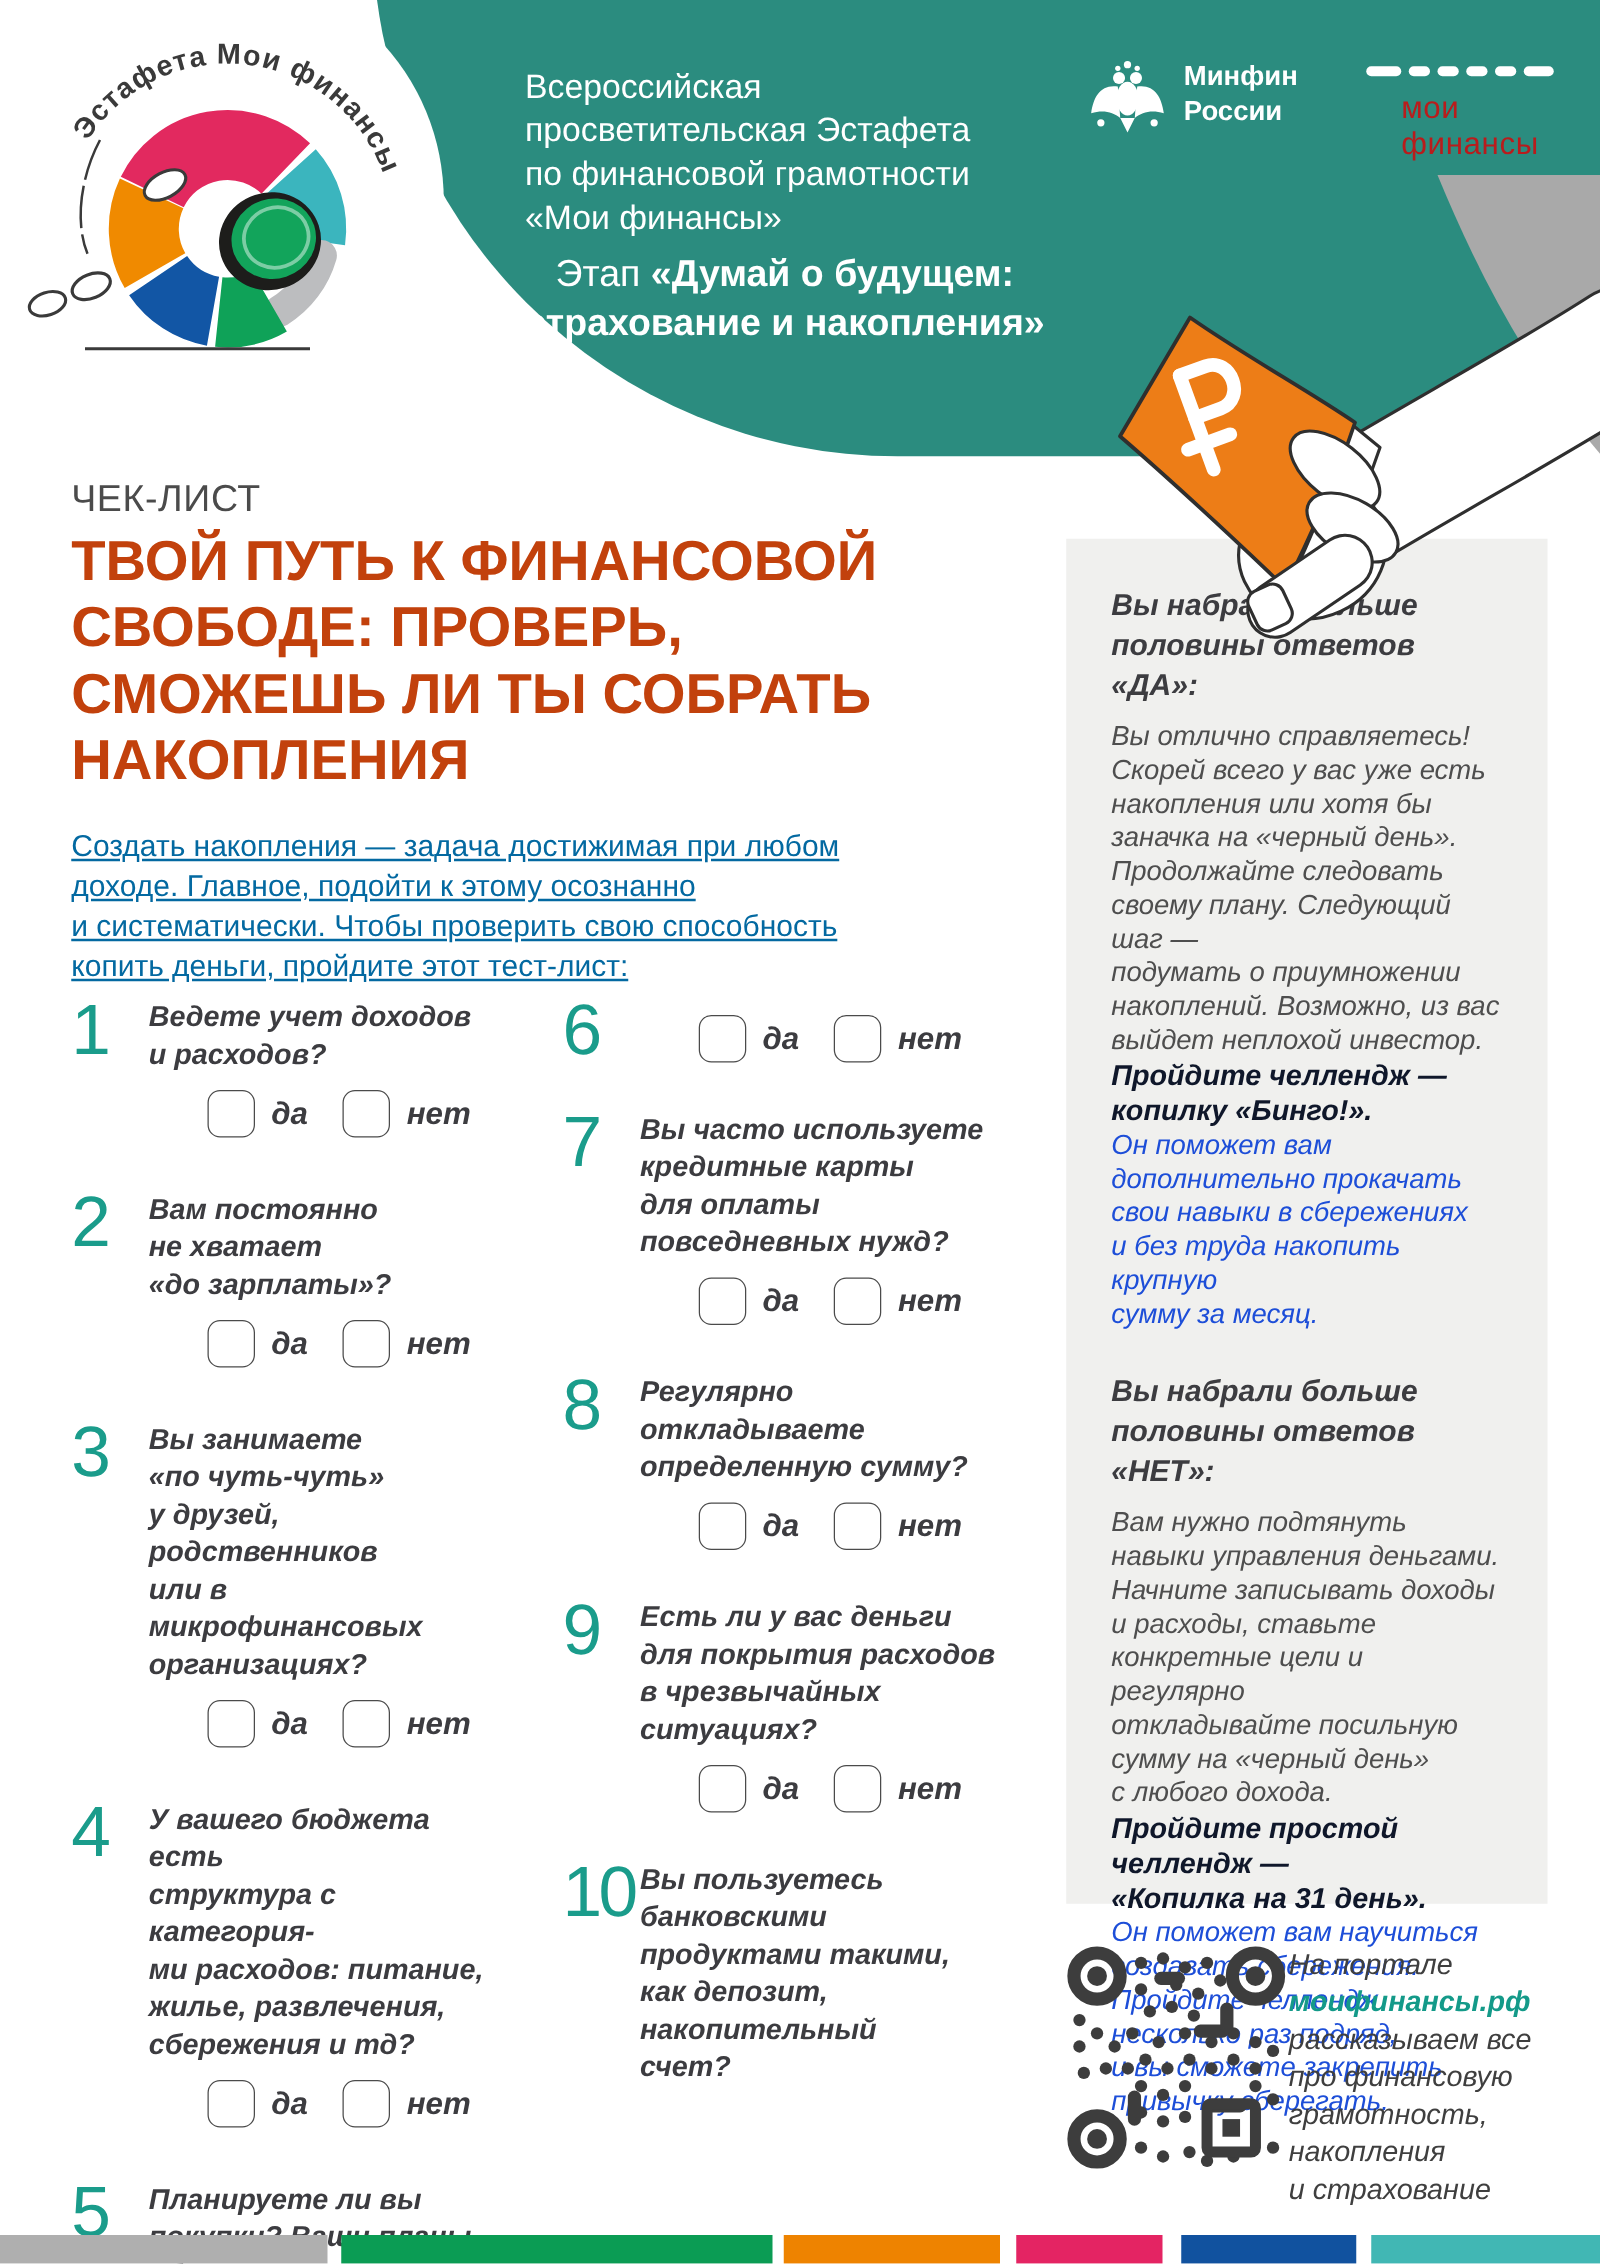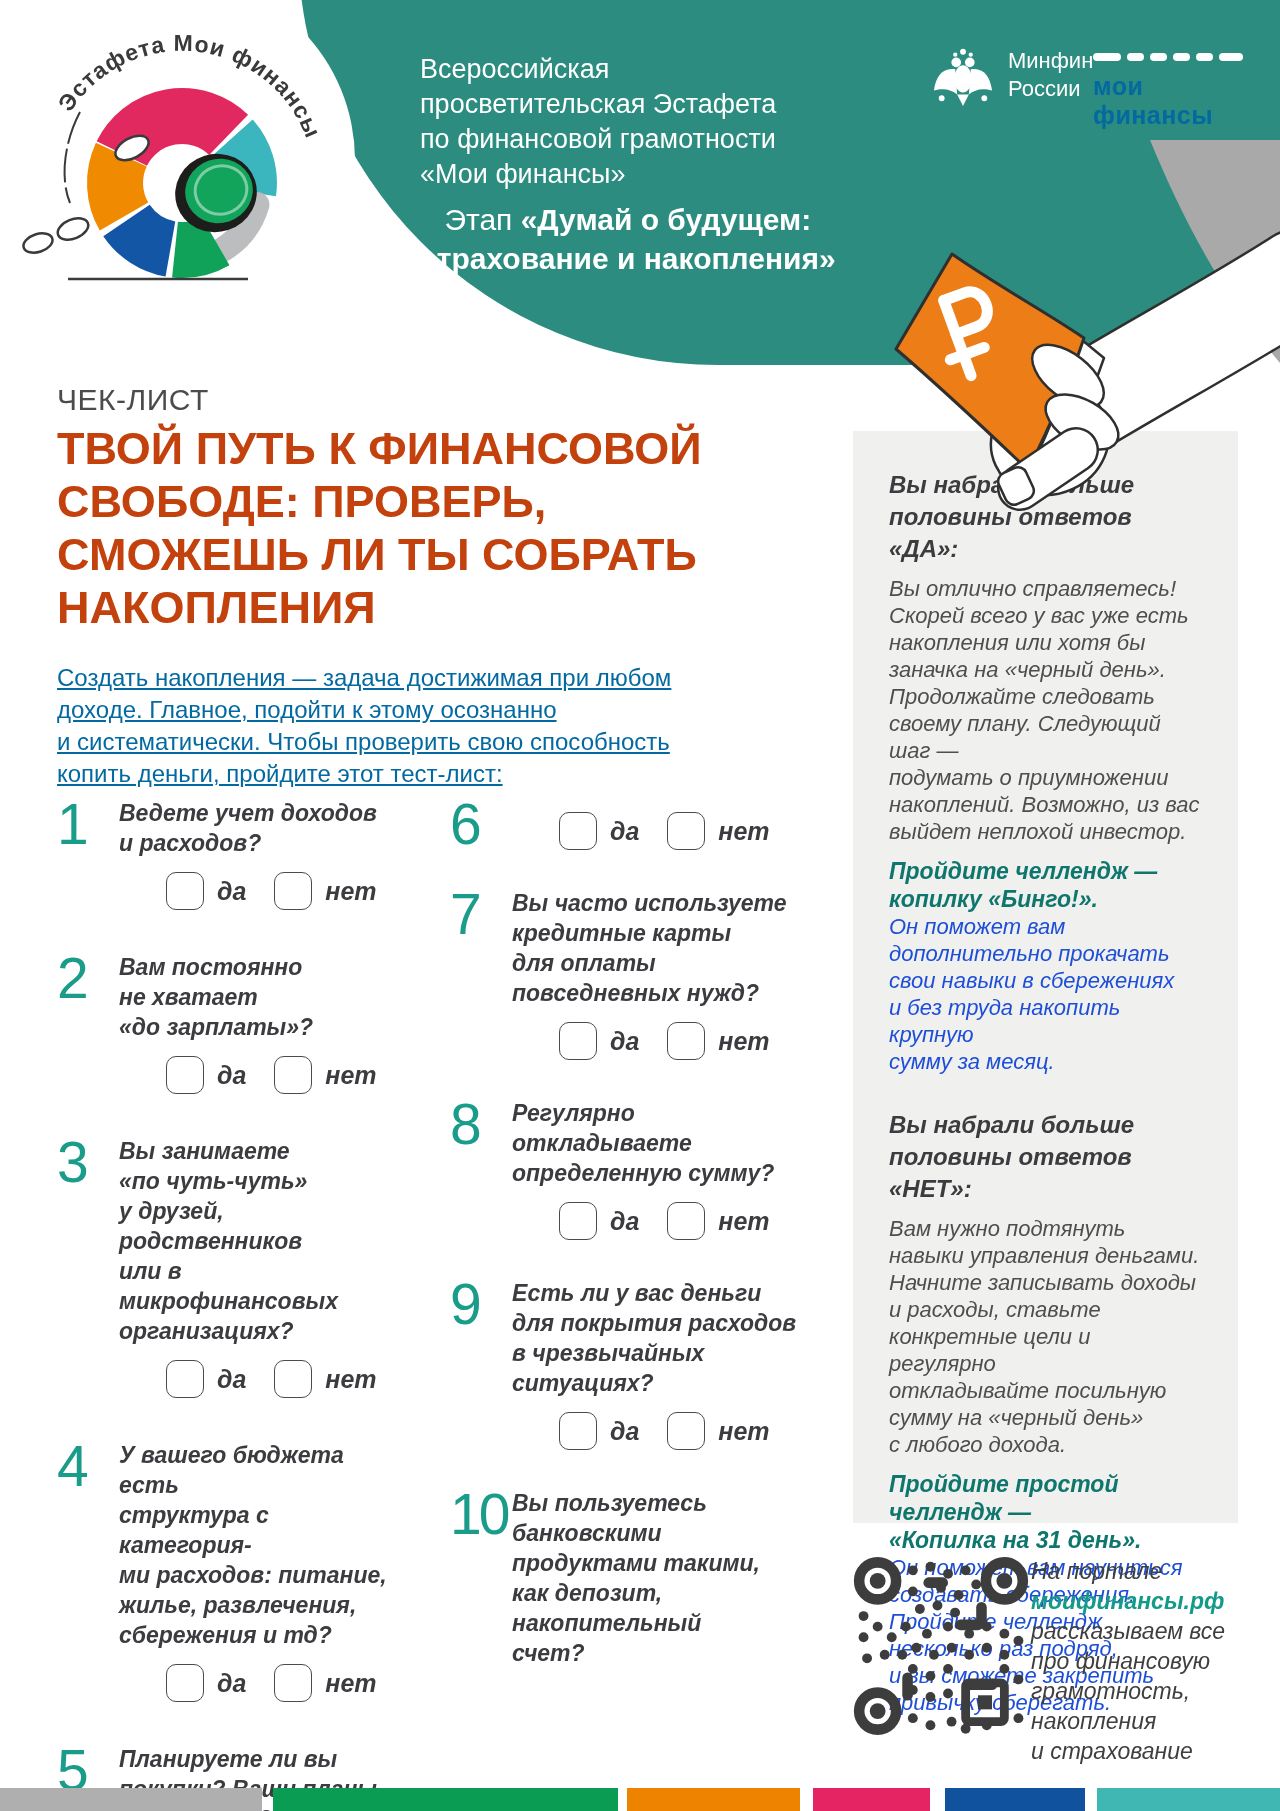--- a/index.html
+++ b/index.html
@@ -7,26 +7,26 @@
         font-family:"Liberation Sans",sans-serif;}
   
   .teal-blob{position:absolute;left:298px;top:-72px;width:982px;height:437px;
              background:#2B8C7F;border-radius:0 0 110px 420px;z-index:0;}
   .logo-circle{position:absolute;left:-15px;top:-25px;width:370px;height:370px;border-radius:50%;
                background:#fff;z-index:2;}
   .program-text{position:absolute;left:420px;top:52px;color:#fff;font-size:27px;line-height:35px;
                 white-space:pre-line;z-index:2;}
   .stage{position:absolute;left:420px;top:200px;color:#fff;font-size:30px;line-height:39px;z-index:2;text-align:center;}
   .stage strong{white-space:pre-line;font-weight:700;}
-  .minfin{position:absolute;left:932px;top:42px;display:flex;align-items:center;z-index:2;}
+  .minfin{position:absolute;left:871px;top:42px;display:flex;align-items:center;z-index:2;font-weight:bold;}
   .minfin-text{color:#fff;font-size:22px;line-height:28px;margin-left:14px;white-space:pre-line;}
   .myfin{position:absolute;left:1093px;top:53px;width:150px;z-index:2;}
   .myfin-dashes{display:flex;gap:6px;align-items:center;}
   .myfin-dashes i{display:block;height:8px;background:#fff;border-radius:4px;}
-  .myfin-text{color:#0369a1;font-size:25px;font-weight:700;margin-top:11px;letter-spacing:.5px;}
+  .myfin-text{color:#b91c1c;font-size:25px;font-weight:400;margin-top:11px;letter-spacing:.5px;margin-left:28px;}
   .hand-svg{position:absolute;left:758px;top:128px;z-index:3;pointer-events:none;}
   
   .kicker{position:absolute;left:57px;top:383px;font-size:30px;color:#4B4B4B;letter-spacing:.5px;z-index:2;}
   .title{position:absolute;left:57px;top:422px;width:680px;font-size:45px;line-height:53px;font-weight:800;
          color:#c2410c;white-space:pre-line;z-index:2;}
   .intro{position:absolute;left:57px;top:662px;width:690px;font-size:24px;line-height:32px;color:#0369a1;
          white-space:pre-line;z-index:2;text-decoration:underline;}
   .qcol{position:absolute;top:798px;z-index:2;}
   .qcol1{left:57px;width:330px;}
   .qcol2{left:450px;width:310px;}
@@ -36,22 +36,22 @@
   .answers{display:flex;align-items:center;margin-top:14px;padding-left:47px;}
   .checkbox{display:inline-block;width:36px;height:36px;border:1.8px solid #4B4B4B;border-radius:10px;
             background:#fff;margin-right:13px;}
   .answer-label{font-size:25px;font-style:italic;font-weight:600;color:#3C3C40;margin-right:28px;}
   
   .panel{position:absolute;left:853px;top:431px;width:385px;height:1092px;background:#F0F0EE;
          box-sizing:border-box;padding:38px 36px;z-index:1;}
   .panel-heading{font-size:24px;line-height:32px;font-weight:700;font-style:italic;color:#3C3C40;
                  white-space:pre-line;margin-bottom:10px;}
   .panel-body{font-size:22px;line-height:27px;font-style:italic;color:#4E4E4E;white-space:pre-line;}
-  .panel-challenge{font-size:23px;line-height:28px;font-weight:700;font-style:italic;color:#0f766e;
-                   white-space:pre-line;margin-top:12px;}
+  .panel-challenge{font-size:23px;line-height:28px;font-weight:700;font-style:italic;color:#0f172a;
+                   white-space:pre-line;margin-top:1px;}
   .panel-note{font-size:22px;line-height:27px;font-style:italic;color:#1d4ed8;white-space:pre-line;}
   .block-b{margin-top:34px;}
   
   .portal{position:absolute;left:853px;top:1556px;display:flex;z-index:1;}
   .portal-text{margin-left:2px;font-size:23px;line-height:30px;font-style:italic;color:#3F3F3F;}
   .portal-site{color:#149A89;font-weight:700;font-style:italic;}
   .portal-rest{white-space:pre-line;}
   
   .stripe{position:absolute;left:0;top:1788px;width:1280px;height:23px;display:flex;z-index:2;}
   .stripe i{display:block;height:23px;}

